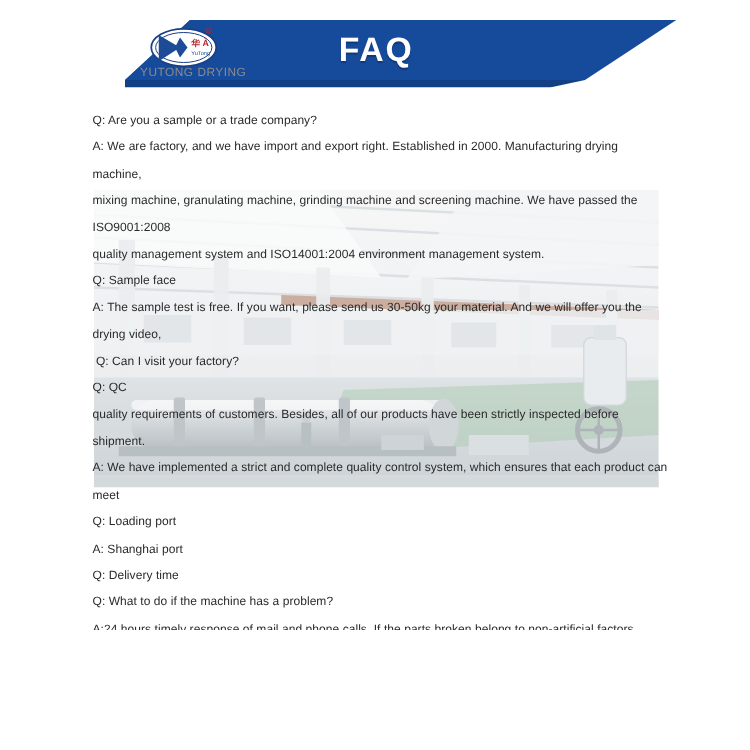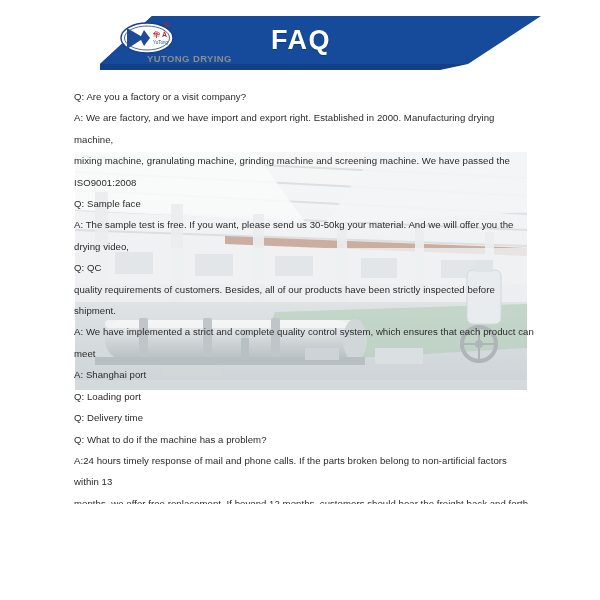--- a/index.html
+++ b/index.html
@@ -71,27 +71,26 @@
     width: 54px;
     height: 32px;
   }
   .logo-wordmark {
     position: absolute;
     left: 0px;
     top: 33px;
     width: 84px;
     height: 12px;
     font-size: 9.5px;
-    font-weight: bold;
+    font-weight: normal;
     letter-spacing: 0.4px;
     color: #8c8c8c;
     font-family: "Liberation Sans", sans-serif;
     line-height: 12px;
     white-space: nowrap;
-    margin-left: 35px;
   }
 
   
   #faq-body {
     position: absolute;
     left: 74px;
     top: 86px;
     width: 460px;
   }
   .faq-line {
@@ -280,29 +279,31 @@
         <path d="M82 66 q24 -7 50 0 l0 5 l-50 0 Z" fill="#e8c800"></path>
       </g>
 
       <rect x="182" y="50" width="26" height="29" fill="#f2f3f4"></rect>
 
       <path d="M58 16 q4 22 2 40" stroke="#c6cbcf" stroke-width="2" fill="none"></path>
     </svg>
   </div>
 
   <div id="faq-body">
-      <div class="faq-line q">Q: Are you a factory or a visit company?</div>
+      <div class="faq-line q">Q: Are you a sample or a trade company?</div>
       <div class="faq-line a">A: We are factory, and we have import and export right. Established in 2000. Manufacturing drying machine,</div>
       <div class="faq-line a">mixing machine, granulating machine, grinding machine and screening machine. We have passed the ISO9001:2008</div>
+      <div class="faq-line a">quality management system and ISO14001:2004 environment management system.</div>
       <div class="faq-line q">Q: Sample face</div>
       <div class="faq-line a">A: The sample test is free. If you want, please send us 30-50kg your material. And we will offer you the drying video,</div>
+      <div class="faq-line q"> Q: Can I visit your factory?</div>
       <div class="faq-line q">Q: QC</div>
       <div class="faq-line a">quality requirements of customers. Besides, all of our products have been strictly inspected before shipment.</div>
       <div class="faq-line a">A: We have implemented a strict and complete quality control system, which ensures that each product can meet</div>
+      <div class="faq-line q">Q: Loading port</div>
       <div class="faq-line a">A: Shanghai port</div>
-      <div class="faq-line q">Q: Loading port</div>
       <div class="faq-line q">Q: Delivery time</div>
       <div class="faq-line q">Q: What to do if the machine has a problem?</div>
       <div class="faq-line a">A:24 hours timely response of mail and phone calls. If the parts broken belong to non-artificial factors within 13</div>
       <div class="faq-line a">months, we offer free replacement. If beyond 12 months, customers should bear the freight back and forth and</div>
     </div>
 
 </div>
 
 </body></html>

